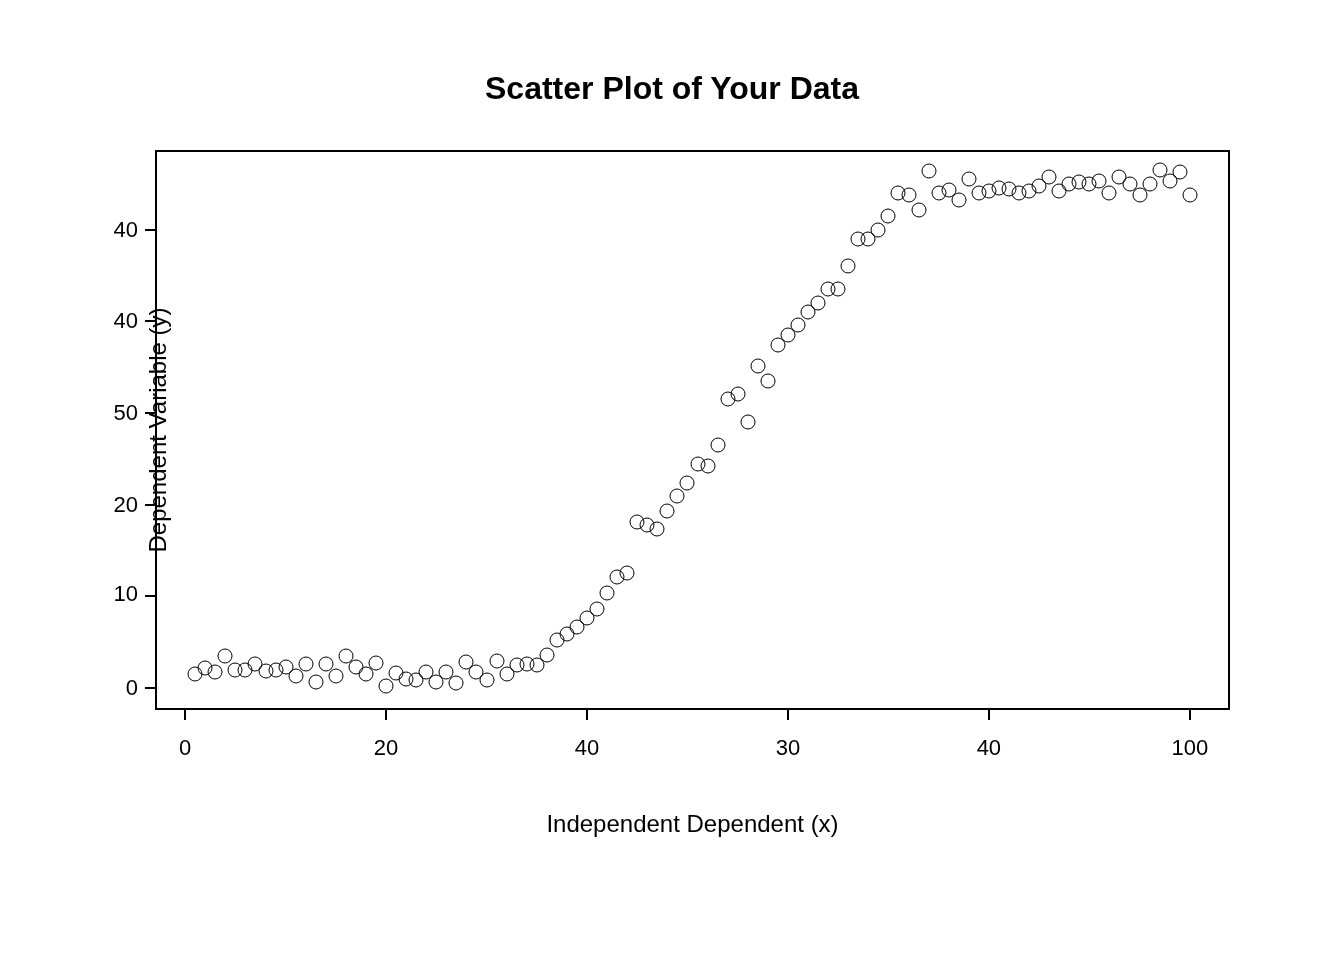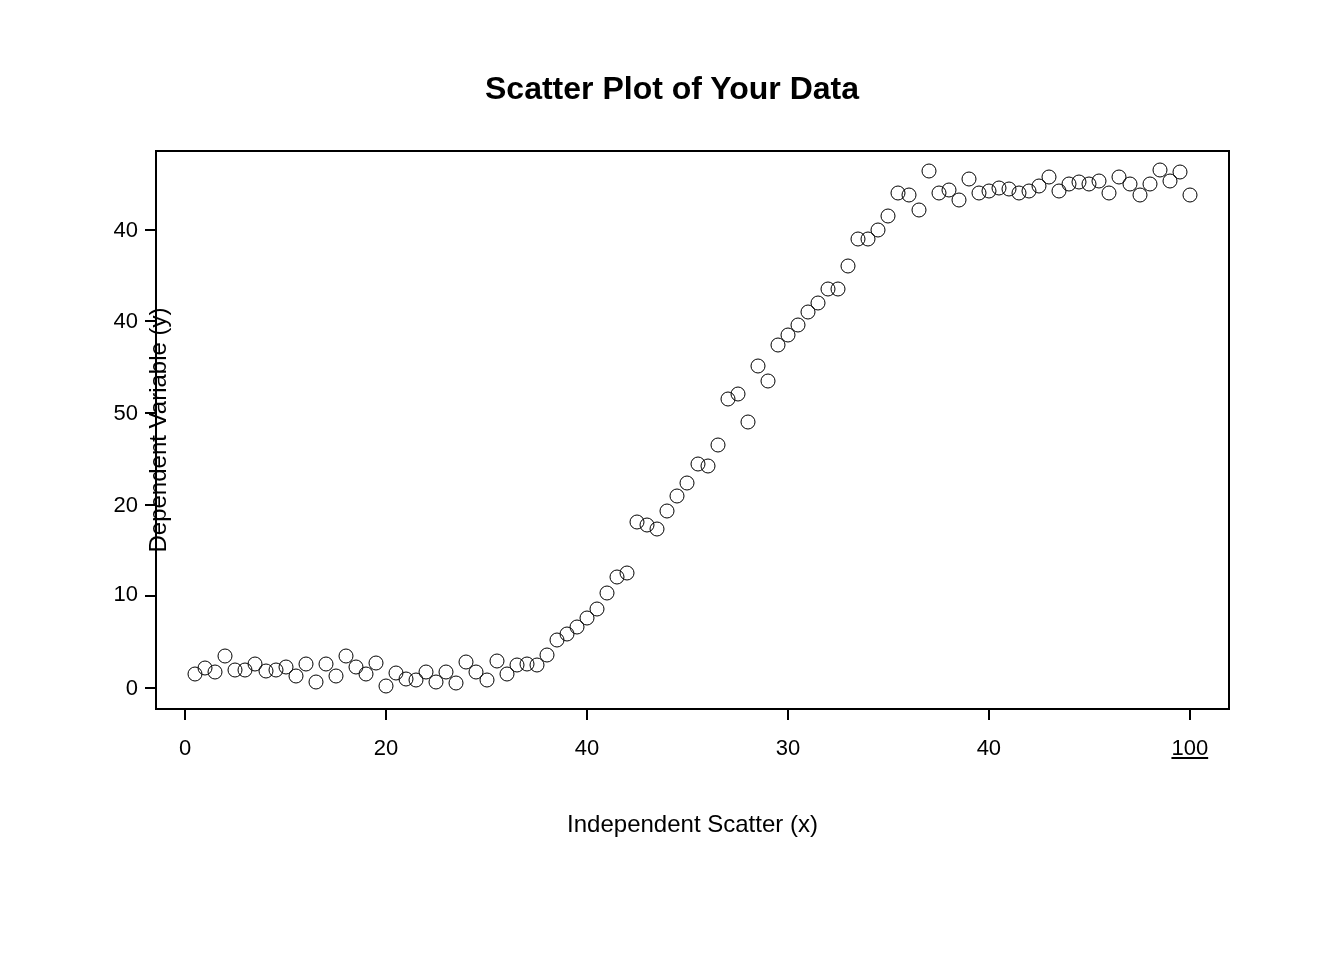--- a/index.html
+++ b/index.html
@@ -93,36 +93,36 @@
     transform: translate(-50%, -50%);
     box-sizing: border-box;
   }
 </style>
 </head>
 <body>
 
 <div class="chart-wrap">
   <div class="title">Scatter Plot of Your Data</div>
   <div class="ylabel">Dependent Variable (y)</div>
-  <div class="xlabel">Independent Scatter (x)</div>
+  <div class="xlabel">Independent Dependent (x)</div>
 
   <div class="plot-area" id="plot-area"></div>
   <div id="ticks-layer">
       <div class="xtick-mark" style="left: 184.14px;"></div>
       <div class="xtick-label" style="left: 185.14px;">0</div>
       <div class="xtick-mark" style="left: 385.075px;"></div>
       <div class="xtick-label" style="left: 386.075px;">20</div>
       <div class="xtick-mark" style="left: 586.009px;"></div>
       <div class="xtick-label" style="left: 587.009px;">40</div>
       <div class="xtick-mark" style="left: 786.944px;"></div>
       <div class="xtick-label" style="left: 787.944px;">30</div>
       <div class="xtick-mark" style="left: 987.879px;"></div>
       <div class="xtick-label" style="left: 988.879px;">40</div>
       <div class="xtick-mark" style="left: 1188.81px;"></div>
-      <div class="xtick-label" style="left: 1189.81px; text-decoration: underline;">100</div>
+      <div class="xtick-label" style="left: 1189.81px;">100</div>
       <div class="ytick-mark" style="top: 687.003px;"></div>
       <div class="ytick-label" style="top: 688.003px;">0</div>
       <div class="ytick-mark" style="top: 595.35px;"></div>
       <div class="ytick-label" style="top: 594px;">10</div>
       <div class="ytick-mark" style="top: 503.697px;"></div>
       <div class="ytick-label" style="top: 504.697px;">20</div>
       <div class="ytick-mark" style="top: 412.044px;"></div>
       <div class="ytick-label" style="top: 413.044px;">50</div>
       <div class="ytick-mark" style="top: 320.391px;"></div>
       <div class="ytick-label" style="top: 321.391px;">40</div>

